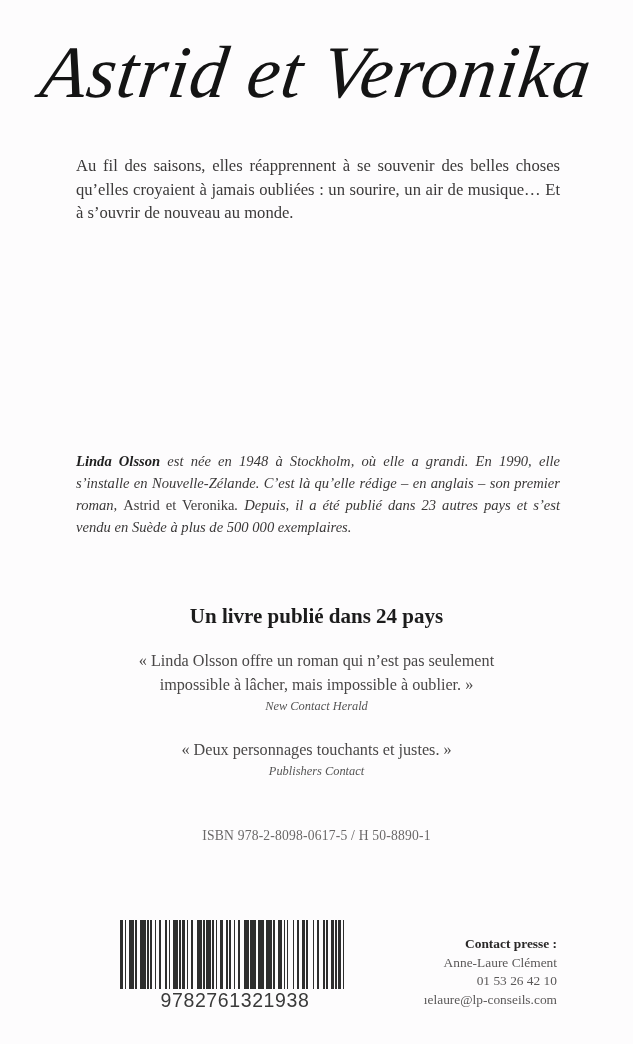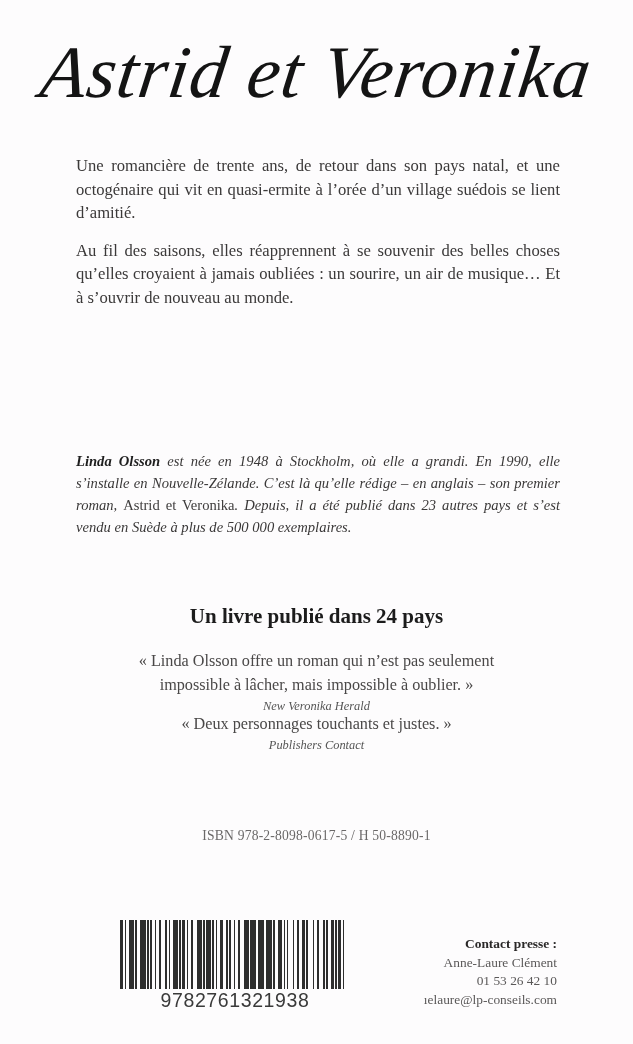--- a/index.html
+++ b/index.html
@@ -88,21 +88,21 @@
       display: block;
     }
     .quote .q-src {
       font-size: 12.4px;
       font-style: italic;
       line-height: 18px;
       display: block;
       color: #555;
     }
     .quote-1 { top: 649px; }
-    .quote-2 { top: 712px; text-align: center; }
+    .quote-2 { top: 738px; text-align: center; }
     .release {
       position: absolute;
       left: 0;
       top: 826px;
       width: 633px;
       text-align: center;
     }
     .release .date {
       display: block;
       font-size: 20px;
@@ -164,32 +164,31 @@
       display: block;
     }
     .contact span { display: block; white-space: nowrap; }
   </style>
 </head>
 <body>
 
 <div class="title">Astrid et Veronika</div>
 
 <div class="synopsis">
-  <p>Une romancière de trente ans, de retour dans son pays natal, et une octogénaire qui vit en quasi-ermite à l’orée d’un village suédois se lient d’amitié.</p>
   <p>Au fil des saisons, elles réapprennent à se souvenir des belles choses qu’elles croyaient à jamais oubliées : un sourire, un air de musique… Et à s’ouvrir de nouveau au monde.</p>
 </div>
 
 <p class="bio"><span class="author">Linda Olsson</span><span class="strong-it"> est née en 1948 à Stockholm, où elle a grandi. En 1990, elle s’installe en Nouvelle-Zélande. C’est là qu’elle rédige – en anglais – son premier roman, </span><span class="book">Astrid et Veronika</span><span class="strong-it">. Depuis, il a été publié dans 23 autres pays et s’est vendu en Suède à plus de 500 000 exemplaires.</span></p>
 
 <div class="headline">Un livre publié dans 24 pays</div>
 
 <div class="quote quote-1">
   <span class="q-text">« Linda Olsson offre un roman qui n’est pas seulement</span>
   <span class="q-text">impossible à lâcher, mais impossible à oublier. »</span>
-  <span class="q-src">New Veronika Herald</span>
+  <span class="q-src">New Contact Herald</span>
 </div>
 
 <div class="quote quote-2">
   <span class="q-text">« Deux personnages touchants et justes. »</span>
   <span class="q-src">Publishers Contact</span>
 </div>
 
 <div class="release">
   <span class="isbn">ISBN 978-2-8098-0617-5 / H 50-8890-1</span>
 </div>

